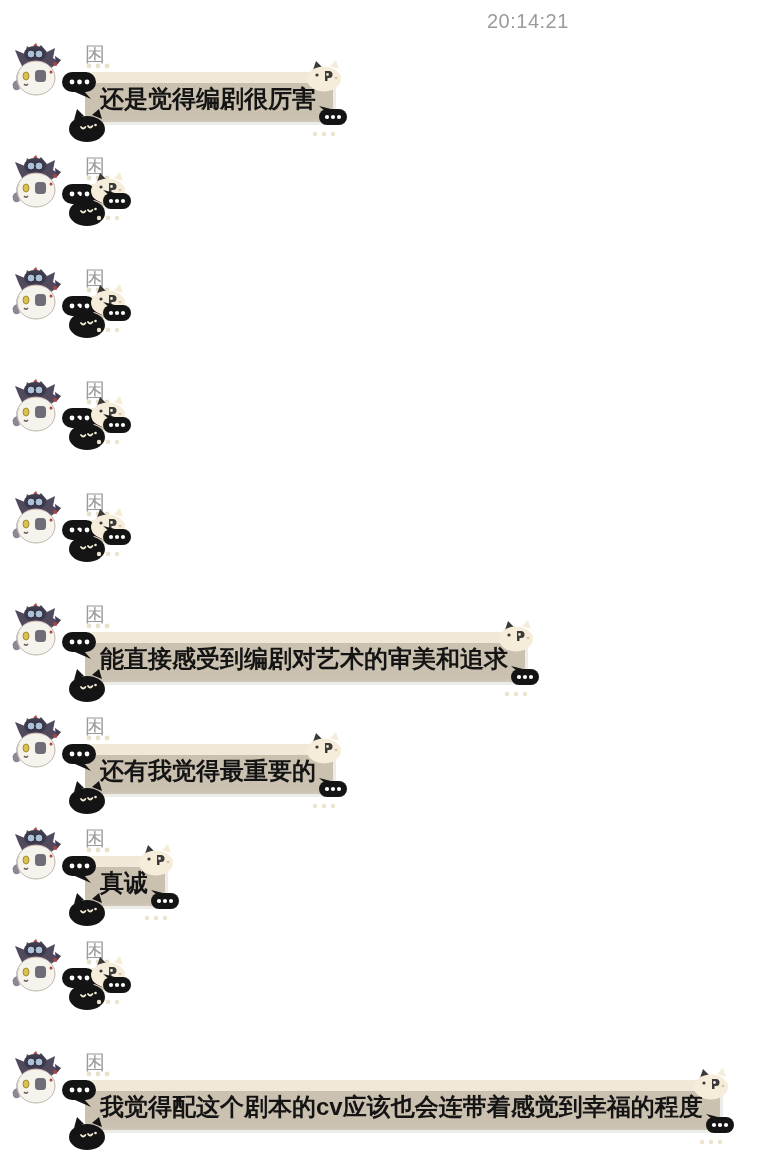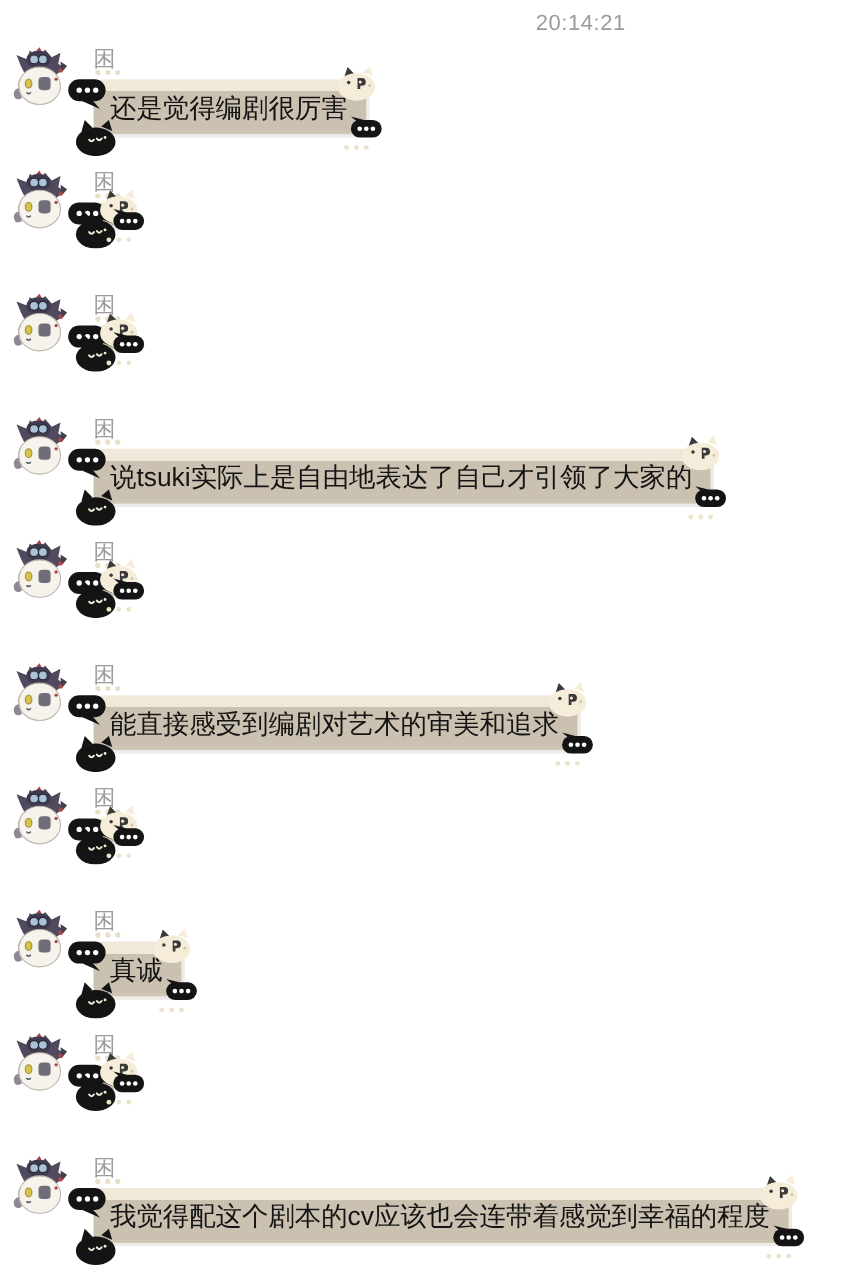--- a/index.html
+++ b/index.html
@@ -29,21 +29,21 @@
     height: 24px;
   }
 
   .bubble-wrap { position: relative; display: inline-block; margin-top: 6px; }
 
   .bubble {
     position: relative; display: inline-block;
     background: linear-gradient(180deg, #f0e9da 0, #f0e9da 11px, #cbc1b0 11px, #cbc1b0 92%, #d2c8b7 100%);
     border-radius: 8px;
     padding: 13px 17px 9px 15px;
-    font-size: 24px; line-height: 28px; font-weight: 400; color: #141414;
+    font-size: 24px; line-height: 28px; font-weight: 700; color: #141414;
     white-space: nowrap;
     box-shadow: 3px 3px 0 rgba(160,150,130,0.18);
   }
 
   .deco { position: absolute; pointer-events: none; }
   .deco-dots-tl { top: -10px; left: 0; }
   .deco-speech-tl { top: -3px; left: -24px; }
   .deco-cat-bl { bottom: -20px; left: -18px; }
   .deco-cat-tr { top: -12px; right: -10px; }
   .deco-speech-br { bottom: -9px; right: -16px; }
@@ -343,21 +343,20 @@
         <ellipse cx="15" cy="34" rx="3" ry="4" fill="#d9c24a" stroke="#8b7d33" stroke-width="0.8"></ellipse>
         <rect x="24" y="28" width="11" height="12" rx="3.5" fill="#6e6d78"></rect>
         <path d="M13 42 q2 2.5 4 0" fill="none" stroke="#55505e" stroke-width="1.3"></path>
         <circle cx="40" cy="30" r="1.5" fill="#b04343"></circle>
       </svg>
     </div>
     <div class="msg-body">
       <div class="sender-name">困</div>
       <div class="bubble-wrap">
         <div class="bubble">
-          <span>说tsuki实际上是自由地表达了自己才引领了大家的</span>
 
           
           <svg class="deco deco-dots-tl" width="26" height="8" viewBox="0 0 26 8">
             <circle cx="4" cy="4" r="2.4" fill="#e9e0ca"></circle>
                 <circle cx="13" cy="4" r="2.4" fill="#e9e0ca"></circle>
                 <circle cx="22" cy="4" r="2.4" fill="#e9e0ca"></circle>
           </svg>
 
           
           <svg class="deco deco-speech-tl" width="38" height="32" viewBox="0 0 38 32">
@@ -609,20 +608,21 @@
         <ellipse cx="15" cy="34" rx="3" ry="4" fill="#d9c24a" stroke="#8b7d33" stroke-width="0.8"></ellipse>
         <rect x="24" y="28" width="11" height="12" rx="3.5" fill="#6e6d78"></rect>
         <path d="M13 42 q2 2.5 4 0" fill="none" stroke="#55505e" stroke-width="1.3"></path>
         <circle cx="40" cy="30" r="1.5" fill="#b04343"></circle>
       </svg>
     </div>
     <div class="msg-body">
       <div class="sender-name">困</div>
       <div class="bubble-wrap">
         <div class="bubble">
+          <span>还有我觉得最重要的</span>
 
           
           <svg class="deco deco-dots-tl" width="26" height="8" viewBox="0 0 26 8">
             <circle cx="4" cy="4" r="2.4" fill="#e9e0ca"></circle>
                 <circle cx="13" cy="4" r="2.4" fill="#e9e0ca"></circle>
                 <circle cx="22" cy="4" r="2.4" fill="#e9e0ca"></circle>
           </svg>
 
           
           <svg class="deco deco-speech-tl" width="38" height="32" viewBox="0 0 38 32">

